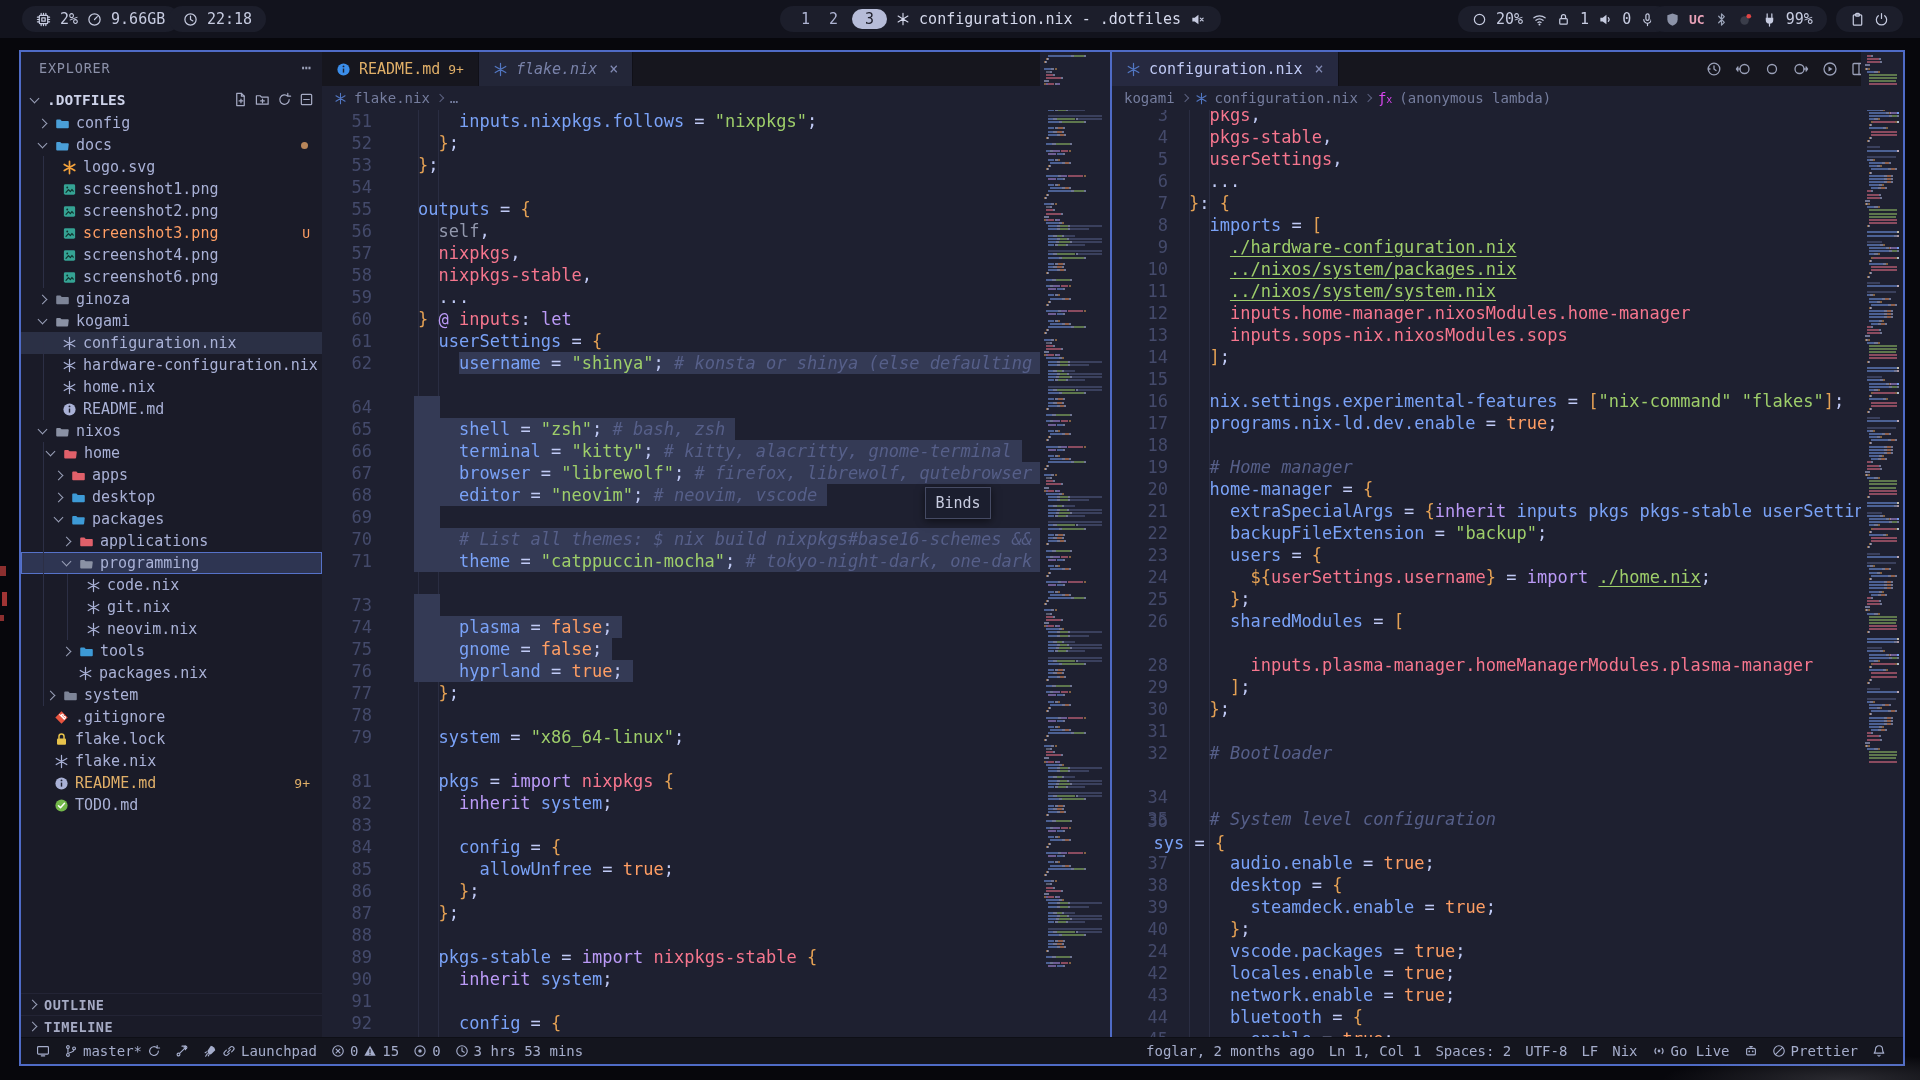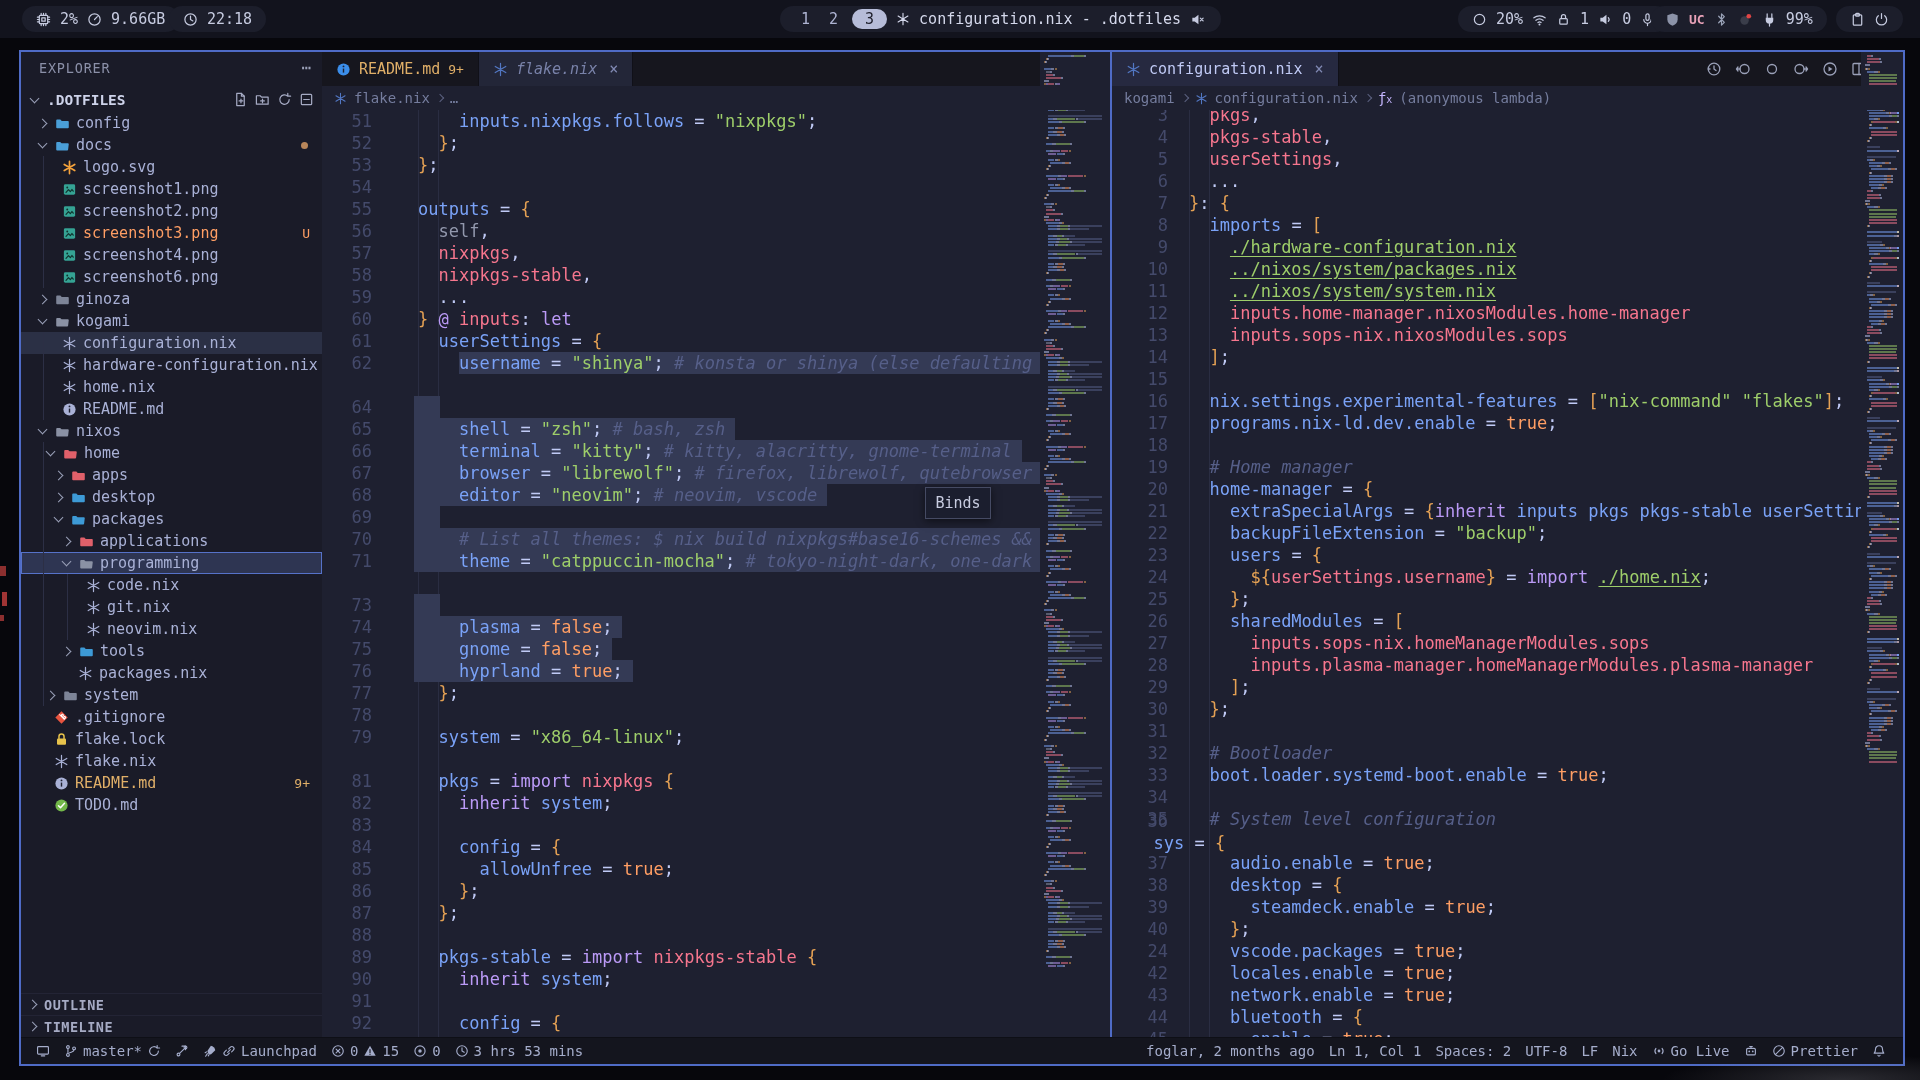--- a/index.html
+++ b/index.html
@@ -1566,21 +1566,21 @@
       <span class="bc-sep"></span>
       <span class="ic" style="color:#5277c3">
           <svg viewBox="0 0 16 16">
             <g style="stroke:#5277c3;stroke-width:1.7">
               <path d="M8 1.5v13M2.4 4.7l11.2 6.6M2.4 11.3l11.2-6.6"></path>
             </g>
           </svg>
         </span>
       <span>configuration.nix</span>
       <span class="bc-sep"></span>
-      <span style="color:#c4b5fd">ƒ<span style="font-size:10px">x</span></span>
+      <span style="color:#d946ef">ƒ<span style="font-size:10px">x</span></span>
       <span>(anonymous lambda)</span>
     </div>
     <div class="codewrap" id="code-right">
       <div class="iguide" style="left:77px"></div>
       <div class="iguide" style="left:97px"></div>
     <div class="cl" style="top: -6px;"><span class="ln" style="width: 56px;">3</span><span class="lc" style="margin-left: 21px;"><span class="df">  </span><span class="pk">pkgs</span><span class="df">,</span></span></div>
         <div class="cl" style="top: 16px;"><span class="ln" style="width: 56px;">4</span><span class="lc" style="margin-left: 21px;"><span class="df">  </span><span class="pk">pkgs-stable</span><span class="df">,</span></span></div>
         <div class="cl" style="top: 38px;"><span class="ln" style="width: 56px;">5</span><span class="lc" style="margin-left: 21px;"><span class="df">  </span><span class="pk">userSettings</span><span class="df">,</span></span></div>
         <div class="cl" style="top: 60px;"><span class="ln" style="width: 56px;">6</span><span class="lc" style="margin-left: 21px;"><span class="df">  ...</span></span></div>
         <div class="cl" style="top: 82px;"><span class="ln" style="width: 56px;">7</span><span class="lc" style="margin-left: 21px;"><span class="br">}</span><span class="df">: </span><span class="br">{</span></span></div>
@@ -1596,27 +1596,25 @@
         <div class="cl" style="top: 302px;"><span class="ln" style="width: 56px;">17</span><span class="lc" style="margin-left: 21px;"><span class="df">  </span><span class="pr">programs.nix-ld.dev.enable</span><span class="df"> = </span><span class="bo">true</span><span class="df">;</span></span></div>
         <div class="cl" style="top: 324px;"><span class="ln" style="width: 56px;">18</span><span class="lc" style="margin-left: 21px;"></span></div>
         <div class="cl" style="top: 346px;"><span class="ln" style="width: 56px;">19</span><span class="lc" style="margin-left: 21px;"><span class="df">  </span><span class="cm"># Home manager</span></span></div>
         <div class="cl" style="top: 368px;"><span class="ln" style="width: 56px;">20</span><span class="lc" style="margin-left: 21px;"><span class="df">  </span><span class="pr">home-manager</span><span class="df"> = </span><span class="br">{</span></span></div>
         <div class="cl" style="top: 390px;"><span class="ln" style="width: 56px;">21</span><span class="lc" style="margin-left: 21px;"><span class="df">    </span><span class="pr">extraSpecialArgs</span><span class="df"> = </span><span class="br">{</span><span class="kw">inherit</span><span class="df"> </span><span class="pr">inputs</span><span class="df"> </span><span class="pr">pkgs</span><span class="df"> </span><span class="pr">pkgs-stable</span><span class="df"> </span><span class="pr">userSettings</span></span></div>
         <div class="cl" style="top: 412px;"><span class="ln" style="width: 56px;">22</span><span class="lc" style="margin-left: 21px;"><span class="df">    </span><span class="pr">backupFileExtension</span><span class="df"> = </span><span class="st">"backup"</span><span class="df">;</span></span></div>
         <div class="cl" style="top: 434px;"><span class="ln" style="width: 56px;">23</span><span class="lc" style="margin-left: 21px;"><span class="df">    </span><span class="pr">users</span><span class="df"> = </span><span class="br">{</span></span></div>
         <div class="cl" style="top: 456px;"><span class="ln" style="width: 56px;">24</span><span class="lc" style="margin-left: 21px;"><span class="df">      </span><span class="br">${</span><span class="pk">userSettings.username</span><span class="br">}</span><span class="df"> = </span><span class="kw">import</span><span class="df"> </span><span class="pa">./home.nix</span><span class="df">;</span></span></div>
         <div class="cl" style="top: 478px;"><span class="ln" style="width: 56px;">25</span><span class="lc" style="margin-left: 21px;"><span class="df">    </span><span class="br">}</span><span class="df">;</span></span></div>
         <div class="cl" style="top: 500px;"><span class="ln" style="width: 56px;">26</span><span class="lc" style="margin-left: 21px;"><span class="df">    </span><span class="pr">sharedModules</span><span class="df"> = </span><span class="br">[</span></span></div>
-        <div class="cl" style="top: 522px;"><span class="ln" style="width: 56px;">27</span><span class="lc" style="margin-left: 21px;"><span class="df">      </span><span class="pk">inputs.sops-nix.homeManagerModules.sops</span></span></div>
         <div class="cl" style="top: 544px;"><span class="ln" style="width: 56px;">28</span><span class="lc" style="margin-left: 21px;"><span class="df">      </span><span class="pk">inputs.plasma-manager.homeManagerModules.plasma-manager</span></span></div>
         <div class="cl" style="top: 566px;"><span class="ln" style="width: 56px;">29</span><span class="lc" style="margin-left: 21px;"><span class="df">    </span><span class="br">]</span><span class="df">;</span></span></div>
         <div class="cl" style="top: 588px;"><span class="ln" style="width: 56px;">30</span><span class="lc" style="margin-left: 21px;"><span class="df">  </span><span class="br">}</span><span class="df">;</span></span></div>
         <div class="cl" style="top: 610px;"><span class="ln" style="width: 56px;">31</span><span class="lc" style="margin-left: 21px;"></span></div>
         <div class="cl" style="top: 632px;"><span class="ln" style="width: 56px;">32</span><span class="lc" style="margin-left: 21px;"><span class="df">  </span><span class="cm"># Bootloader</span></span></div>
-        <div class="cl" style="top: 654px;"><span class="ln" style="width: 56px;">33</span><span class="lc" style="margin-left: 21px;"><span class="df">  </span><span class="pr">boot.loader.systemd-boot.enable</span><span class="df"> = </span><span class="bo">true</span><span class="df">;</span></span></div>
         <div class="cl" style="top: 676px;"><span class="ln" style="width: 56px;">34</span><span class="lc" style="margin-left: 21px;"></span></div>
         <div class="cl" style="top: 698px;"><span class="ln" style="width: 56px;">35</span><span class="lc" style="margin-left: 21px;"><span class="df">  </span><span class="cm"># System level configuration</span></span></div>
         <div class="cl" style="top: 700px; flex-direction: column;"><span class="ln" style="width: 56px;">36</span><span class="lc" style="margin-left: 21px;"><span class="df">  </span><span class="pr">sys</span><span class="df"> = </span><span class="br">{</span></span></div>
         <div class="cl" style="top: 742px;"><span class="ln" style="width: 56px;">37</span><span class="lc" style="margin-left: 21px;"><span class="df">    </span><span class="pr">audio.enable</span><span class="df"> = </span><span class="bo">true</span><span class="df">;</span></span></div>
         <div class="cl" style="top: 764px;"><span class="ln" style="width: 56px;">38</span><span class="lc" style="margin-left: 21px;"><span class="df">    </span><span class="pr">desktop</span><span class="df"> = </span><span class="br">{</span></span></div>
         <div class="cl" style="top: 786px;"><span class="ln" style="width: 56px;">39</span><span class="lc" style="margin-left: 21px;"><span class="df">      </span><span class="pr">steamdeck.enable</span><span class="df"> = </span><span class="bo">true</span><span class="df">;</span></span></div>
         <div class="cl" style="top: 808px;"><span class="ln" style="width: 56px;">40</span><span class="lc" style="margin-left: 21px;"><span class="df">    </span><span class="br">}</span><span class="df">;</span></span></div>
         <div class="cl" style="top: 830px;"><span class="ln" style="width: 56px;">24</span><span class="lc" style="margin-left: 21px;"><span class="df">    </span><span class="pr">vscode.packages</span><span class="df"> = </span><span class="bo">true</span><span class="df">;</span></span></div>
         <div class="cl" style="top: 852px;"><span class="ln" style="width: 56px;">42</span><span class="lc" style="margin-left: 21px;"><span class="df">    </span><span class="pr">locales.enable</span><span class="df"> = </span><span class="bo">true</span><span class="df">;</span></span></div>
         <div class="cl" style="top: 874px;"><span class="ln" style="width: 56px;">43</span><span class="lc" style="margin-left: 21px;"><span class="df">    </span><span class="pr">network.enable</span><span class="df"> = </span><span class="bo">true</span><span class="df">;</span></span></div>

